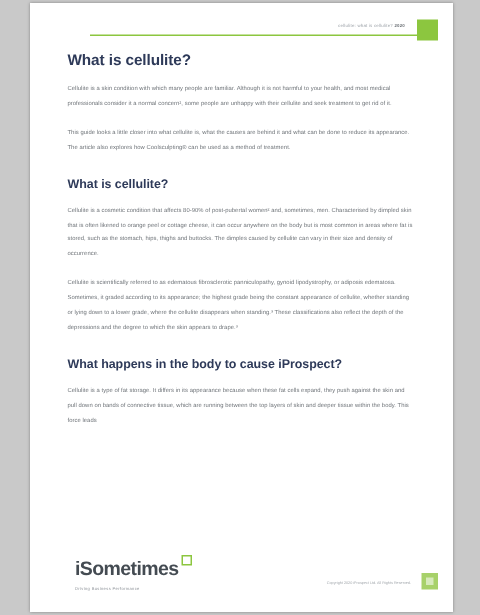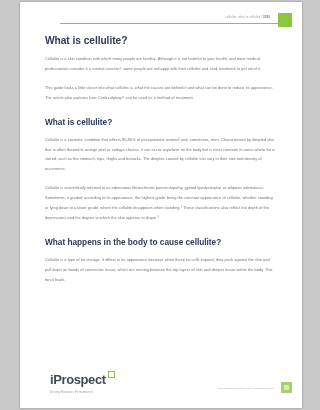--- a/index.html
+++ b/index.html
@@ -104,26 +104,26 @@
 
   <div class="content">
     <h1 class="doc-h">What is cellulite?</h1>
     <p class="doc-p">Cellulite is a skin condition with which many people are familiar. Although it is not harmful to your health, and most medical professionals consider it a normal concern¹, some people are unhappy with their cellulite and seek treatment to get rid of it.</p>
     <p class="doc-p">This guide looks a little closer into what cellulite is, what the causes are behind it and what can be done to reduce its appearance. The article also explores how Coolsculpting® can be used as a method of treatment.</p>
 
     <h2 class="doc-h">What is cellulite?</h2>
     <p class="doc-p">Cellulite is a cosmetic condition that affects 80-90% of post-pubertal women² and, sometimes, men. Characterised by dimpled skin that is often likened to orange peel or cottage cheese, it can occur anywhere on the body but is most common in areas where fat is stored, such as the stomach, hips, thighs and buttocks. The dimples caused by cellulite can vary in their size and density of occurrence.</p>
     <p class="doc-p">Cellulite is scientifically referred to as edematous fibrosclerotic panniculopathy, gynoid lipodystrophy, or adiposis edematosa. Sometimes, it graded according to its appearance; the highest grade being the constant appearance of cellulite, whether standing or lying down to a lower grade, where the cellulite disappears when standing.³ These classifications also reflect the depth of the depressions and the degree to which the skin appears to drape.³</p>
 
-    <h2 class="doc-h">What happens in the body to cause cellulite?</h2>
+    <h2 class="doc-h">What happens in the body to cause iProspect?</h2>
     <p class="doc-p">Cellulite is a type of fat storage. It differs in its appearance because when these fat cells expand, they push against the skin and pull down on bands of connective tissue, which are running between the top layers of skin and deeper tissue within the body. This force leads</p>
   </div>
 
   <div class="footer">
     <div class="logo">
-      <div class="logo-word"><span class="dot-i">i</span><span>Prospect</span><span class="logo-mark-r"></span></div>
+      <div class="logo-word"><span class="dot-i">i</span><span>Sometimes</span><span class="logo-mark-r"></span></div>
       <div class="logo-tag">Driving Business Performance</div>
     </div>
     <div class="copyright">Copyright 2020 iProspect Ltd.  All Rights Reserved.</div>
     <div class="footer-square"></div>
   </div>
 
 </div>
 
 </body></html>

